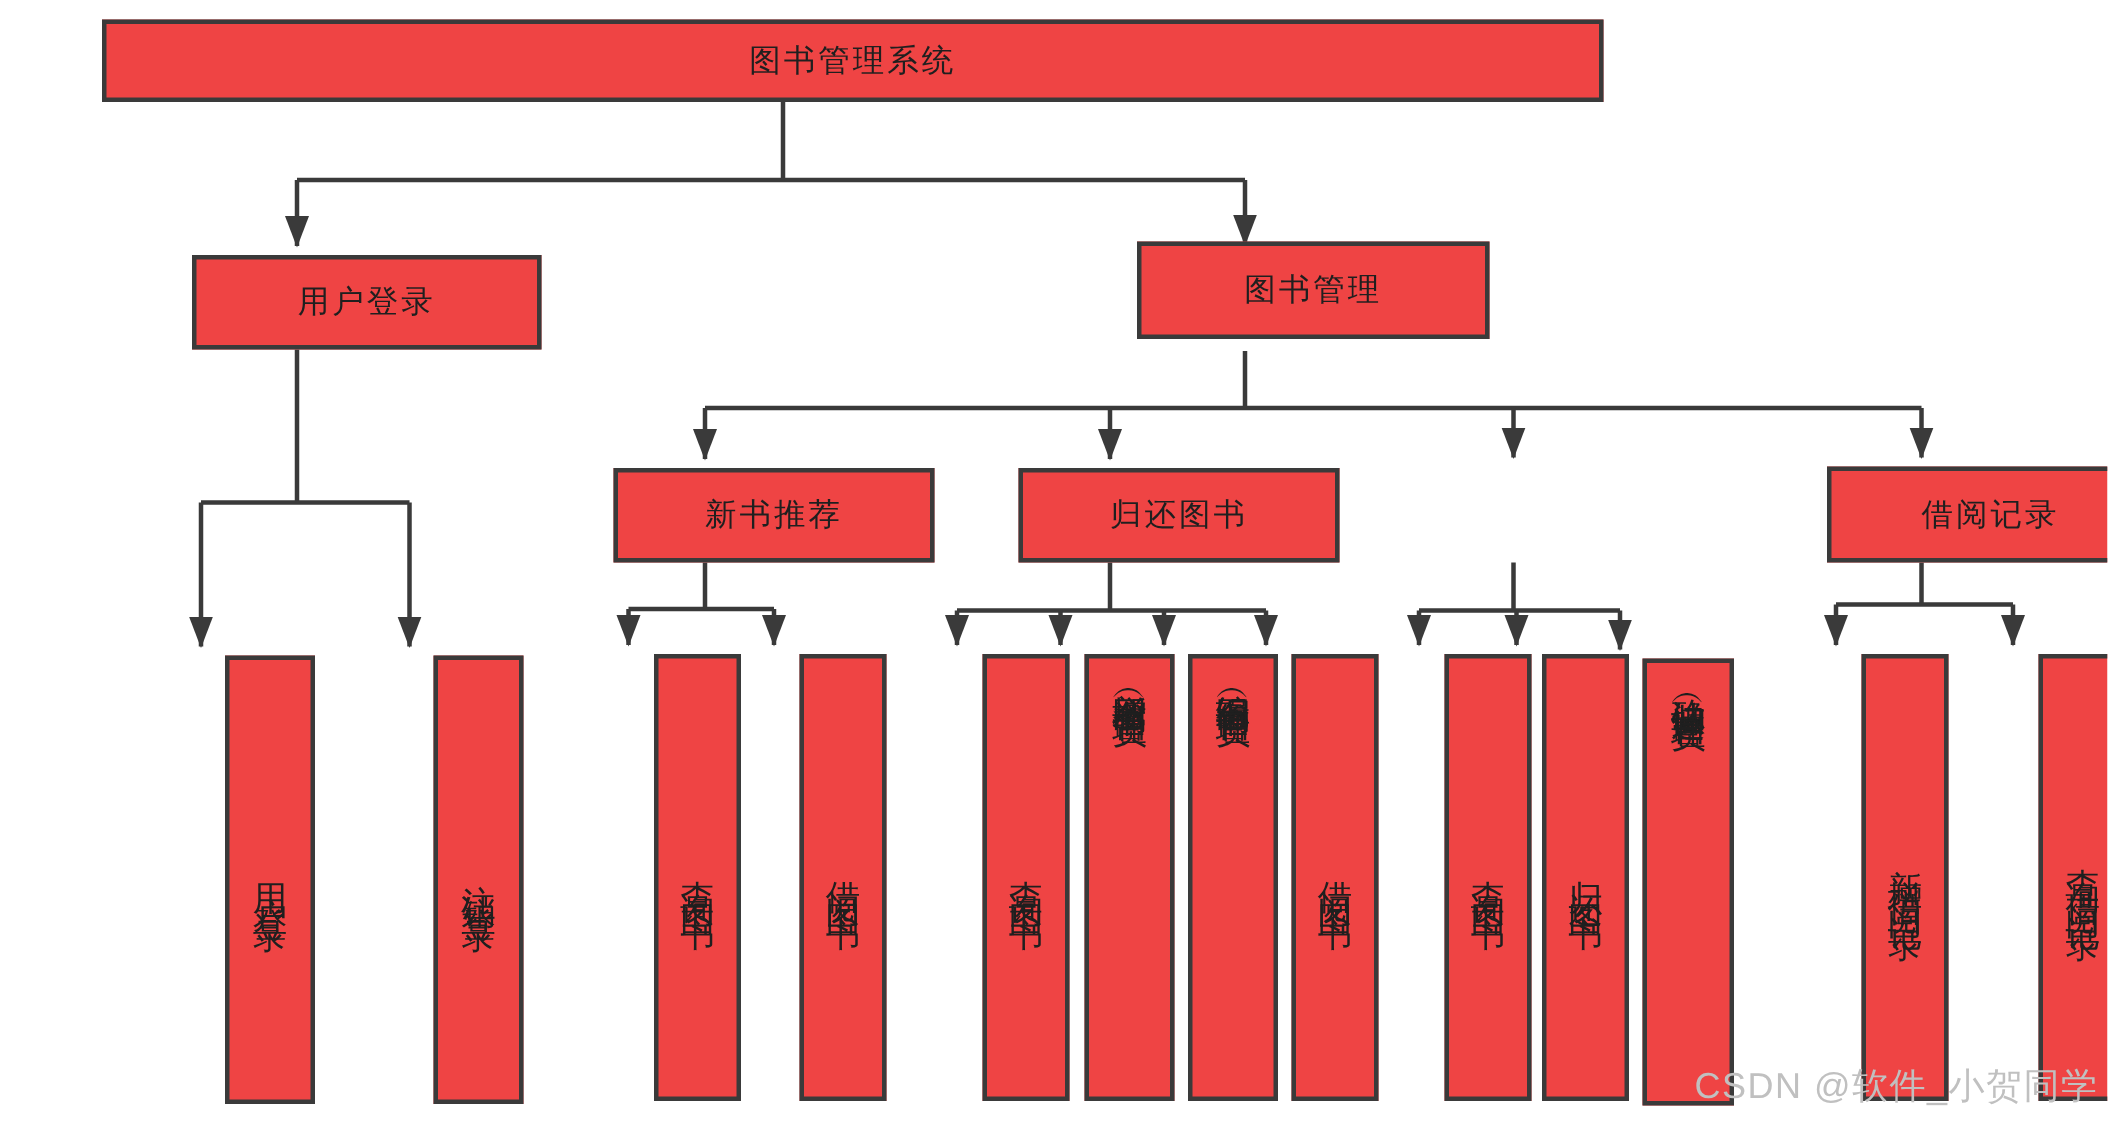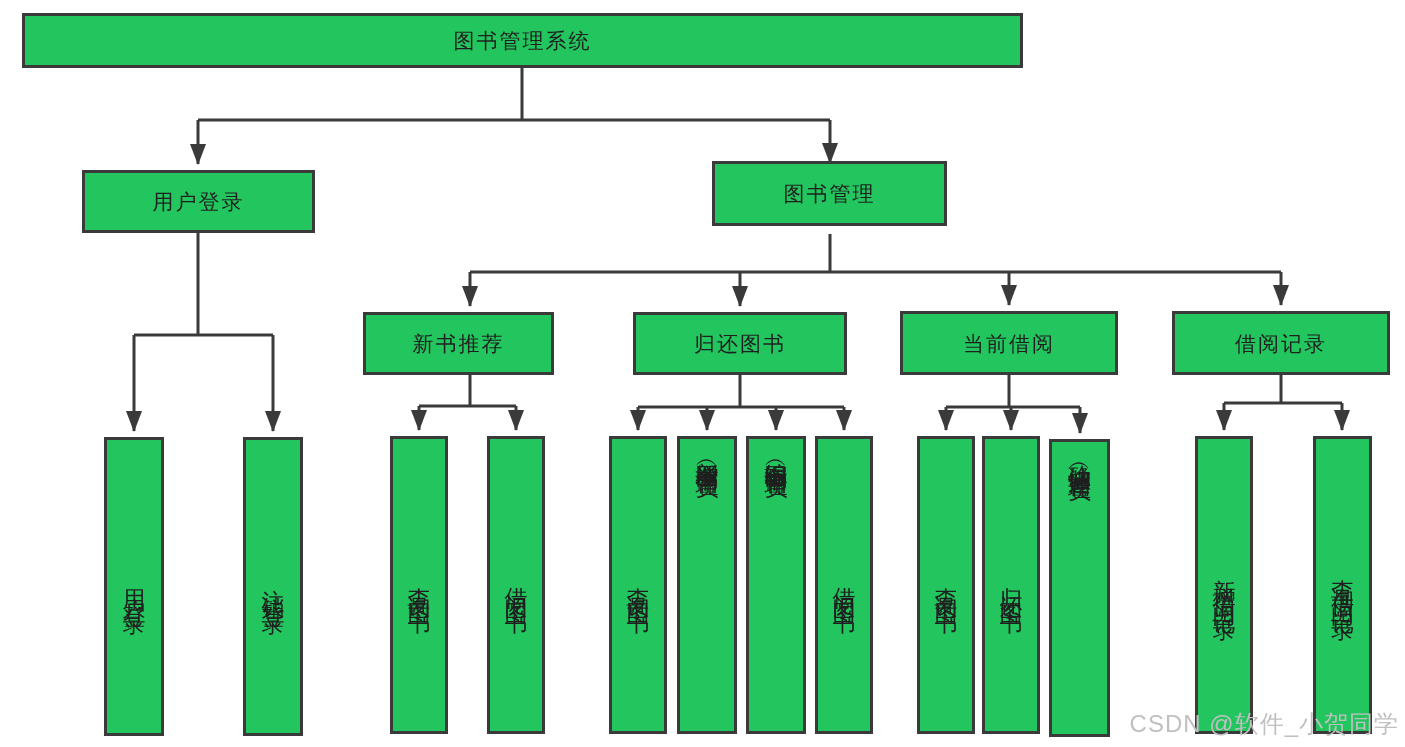--- a/index.html
+++ b/index.html
@@ -14,28 +14,29 @@
   }
   .connectors {
     position: absolute;
     left: 0; top: 0;
     width: 1405px; height: 747px;
   }
   .node {
     position: absolute;
     box-sizing: border-box;
     border: 3px solid #3a3a3a;
-    background: #22c55e;
+    background: #ef4444;
     display: flex;
     align-items: center;
     justify-content: center;
     font-size: 21px;
     letter-spacing: 2px;
     line-height: 1;
     white-space: nowrap;
+    margin-left: 46px;
   }
   .leaf {
     white-space: normal;
   }
   .leaf .vtext {
     writing-mode: vertical-rl;
     text-orientation: mixed;
     font-size: 23px;
     letter-spacing: 8px;
     line-height: 1;
@@ -103,23 +104,22 @@
       <path d="M1224 403 V430" marker-end="url(#arrow)"></path>
       <path d="M1342 403 V430" marker-end="url(#arrow)"></path>
     </g>
   </svg>
 
   <div class="node" style="left:22px; top:13px; width:1001px; height:55px;">图书管理系统</div>
 
   <div class="node" style="left:82px; top:170px; width:233px; height:63px;">用户登录</div>
   <div class="node" style="left:712px; top:161px; width:235px; height:65px;">图书管理</div>
 
-  <div class="node" style="left:363px; top:312px; width:191px; height:63px;">新书推荐</div>
+  <div class="node" style="left:363px; top:312px; width:214px; height:63px;">新书推荐</div>
   <div class="node" style="left:633px; top:312px; width:214px; height:63px;">归还图书</div>
-  <div class="node" style="left:900px; top:311px; width:218px; height:64px;">当前借阅</div>
   <div class="node" style="left:1172px; top:311px; width:218px; height:64px;">借阅记录</div>
 
   <div class="node leaf" style="left:104px; top:437px; width:60px; height:299px;">
     <span class="vtext">用户登录</span>
   </div>
   <div class="node leaf" style="left:243px; top:437px; width:60px; height:299px;">
     <span class="vtext">注销登录</span>
   </div>
 
   <div class="node leaf" style="left:390px; top:436px; width:58px; height:298px;">

